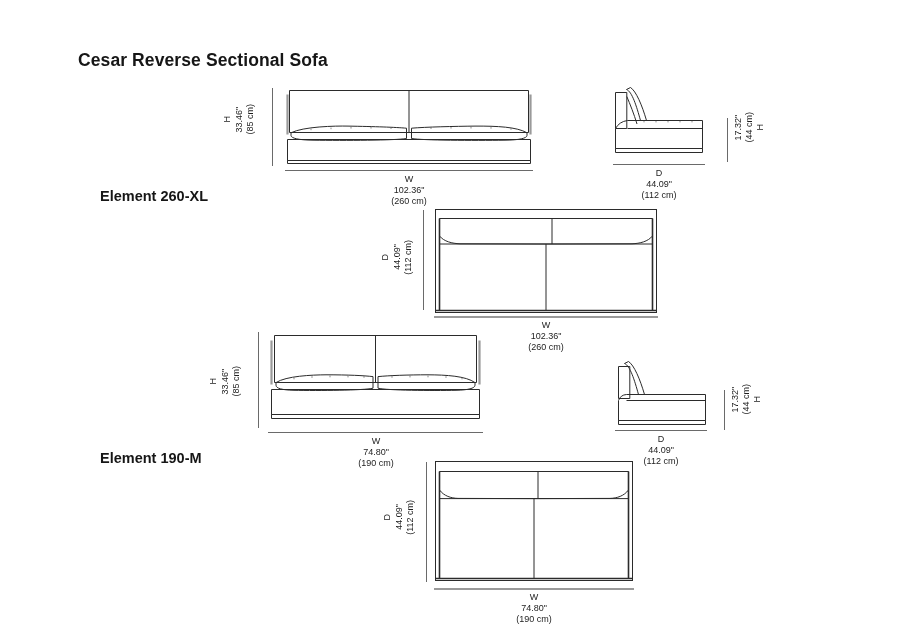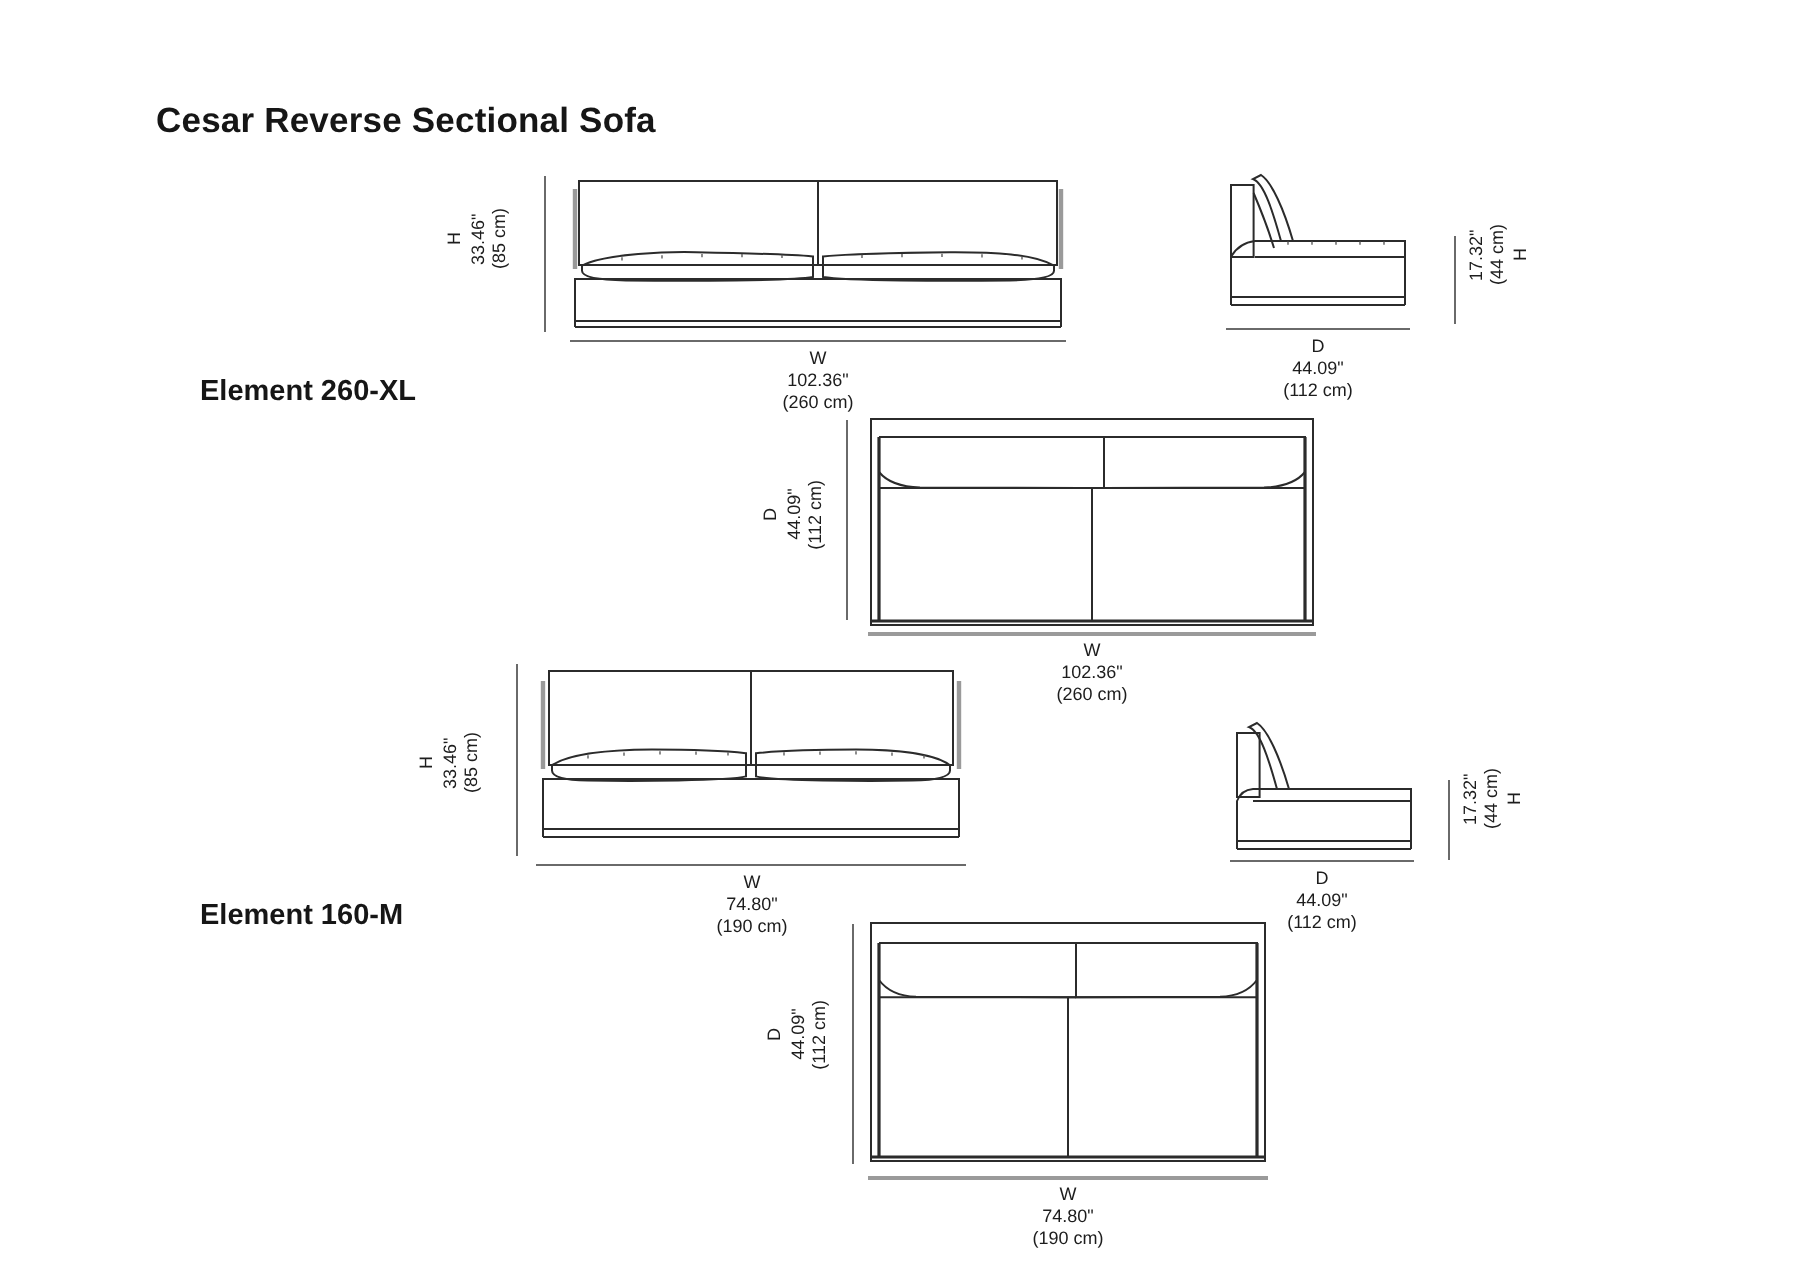--- a/index.html
+++ b/index.html
@@ -297,21 +297,21 @@
     </span>
   </div>
 
   <div class="hline" style="left:615px; top:430px; width:92px;"></div>
   <div class="dim" style="left:606px; top:434px; width:110px;">
     <span class="axis">D</span>
     <span class="inch">44.09"</span>
     <span class="cm">(112 cm)</span>
   </div>
 
-  <div class="element-label" id="element-label-2">Element 160-M</div>
+  <div class="element-label" id="element-label-2">Element 190-M</div>
 
   <div class="dim-v" style="left:382px; top:500px;">
     <span class="axis-v">D</span>
     <span class="vals-v">
       <span>44.09"</span>
       <span>(112 cm)</span>
     </span>
   </div>
   <div class="vline" style="left:426px; top:462px; height:120px;"></div>
 

